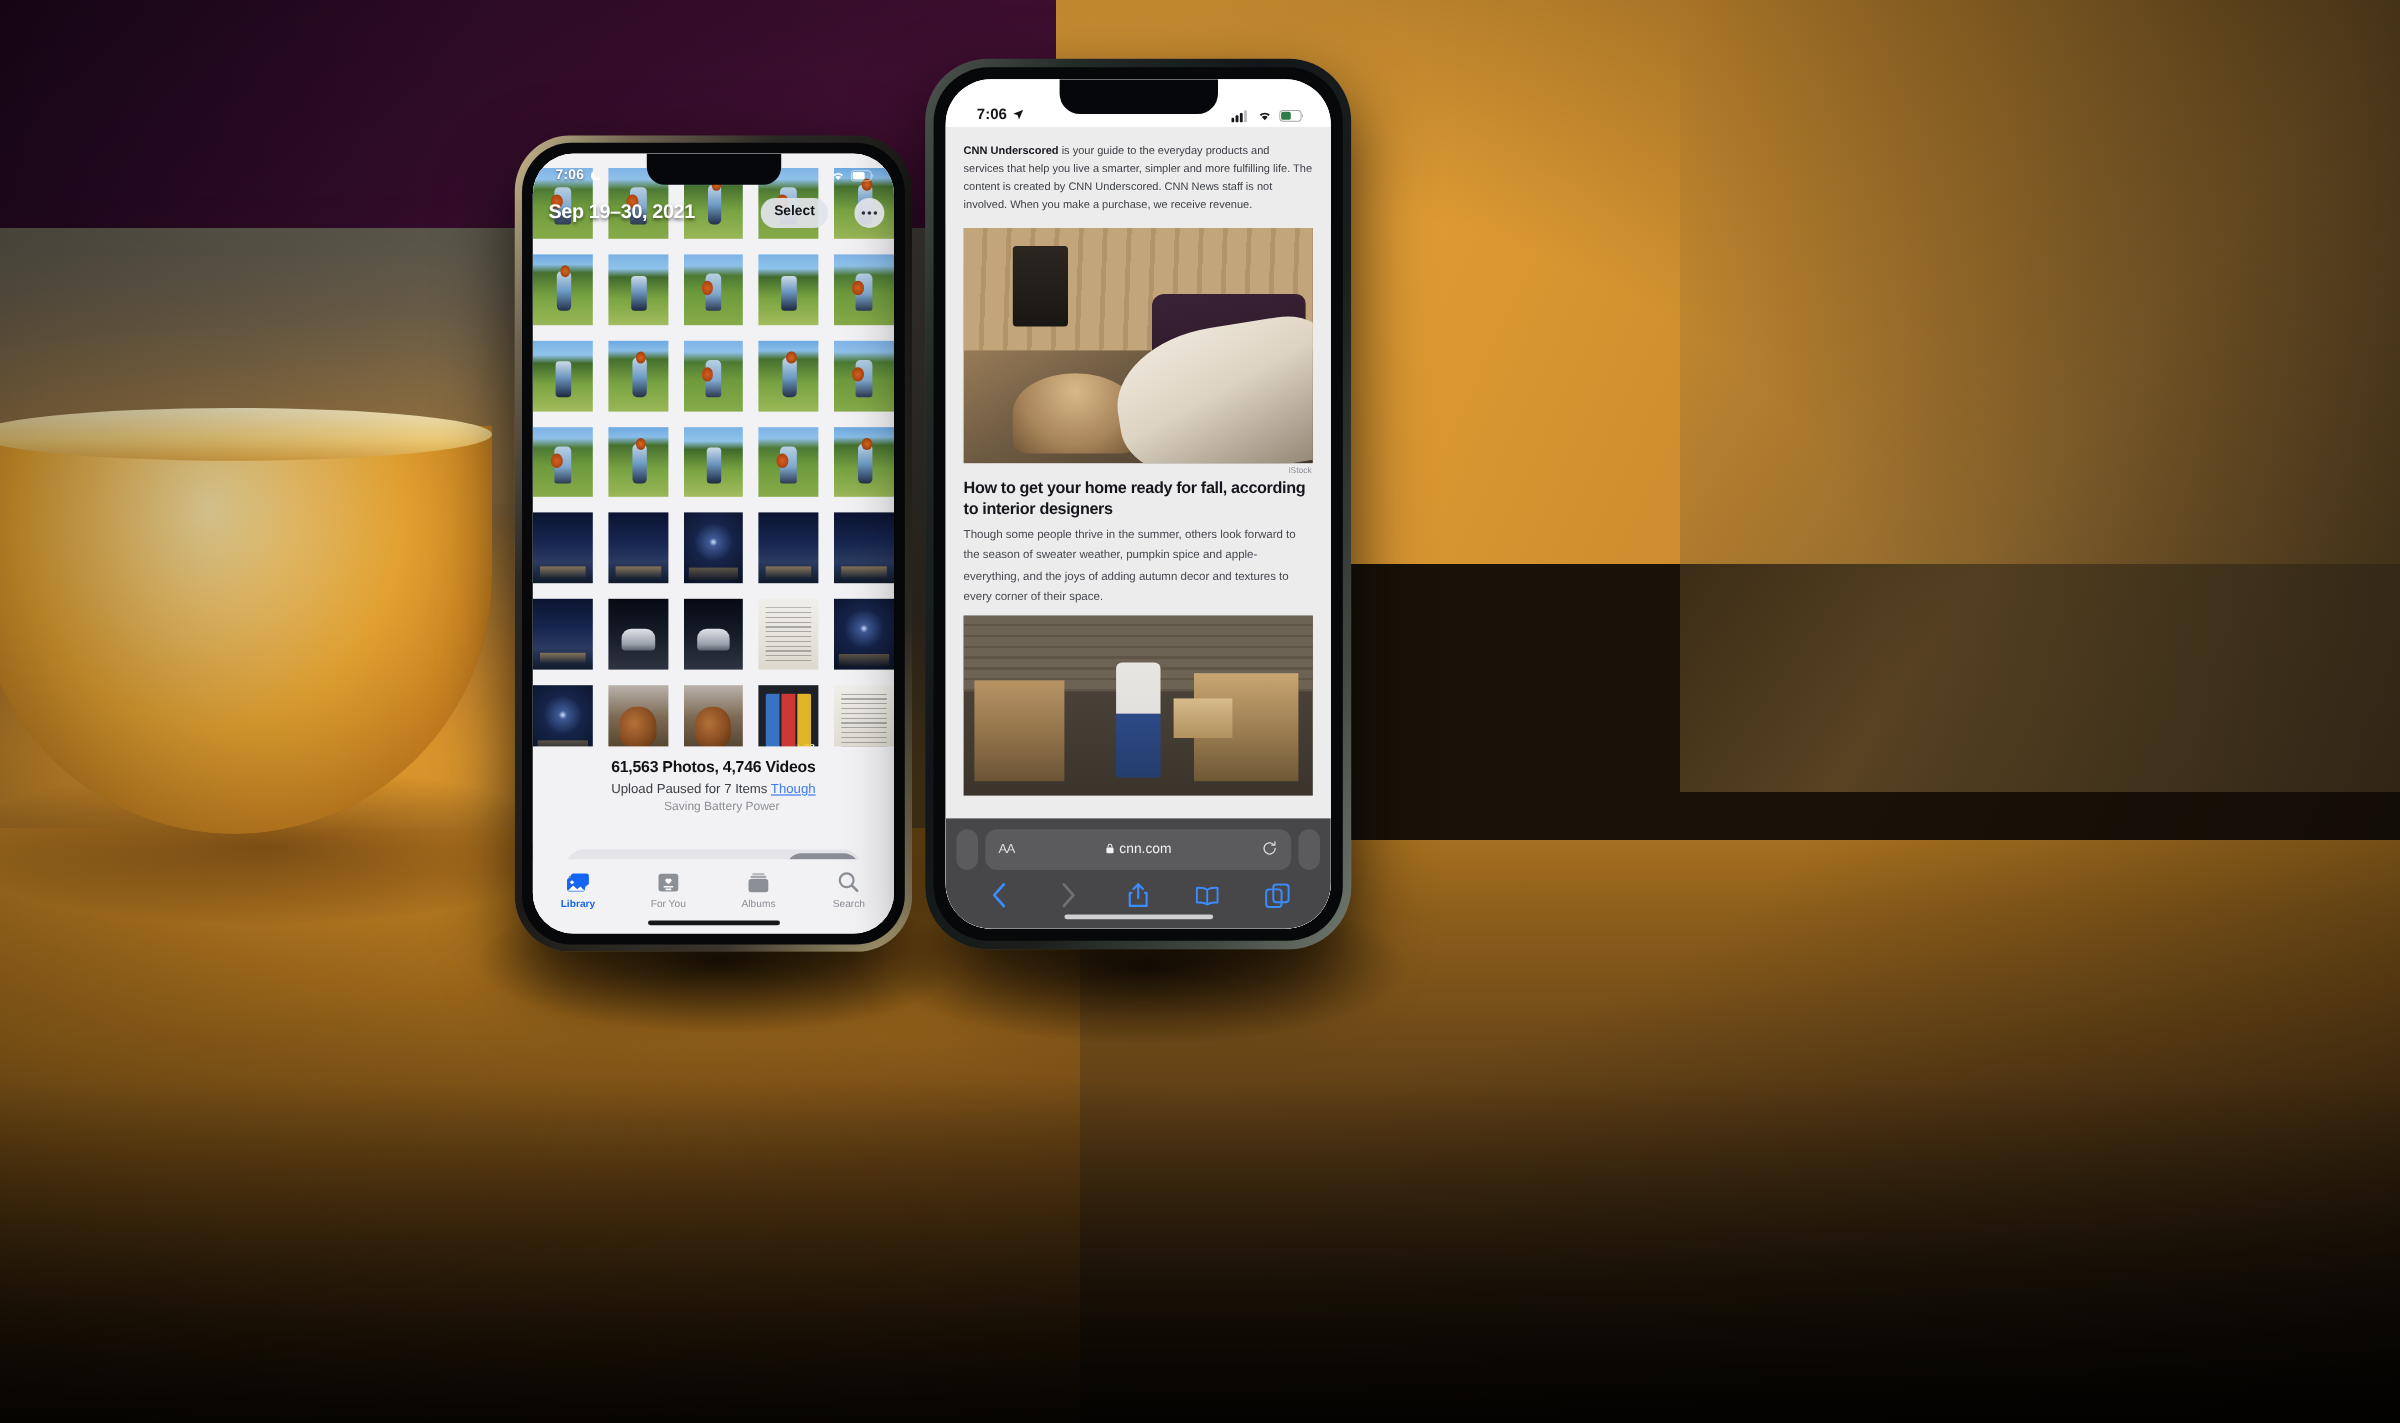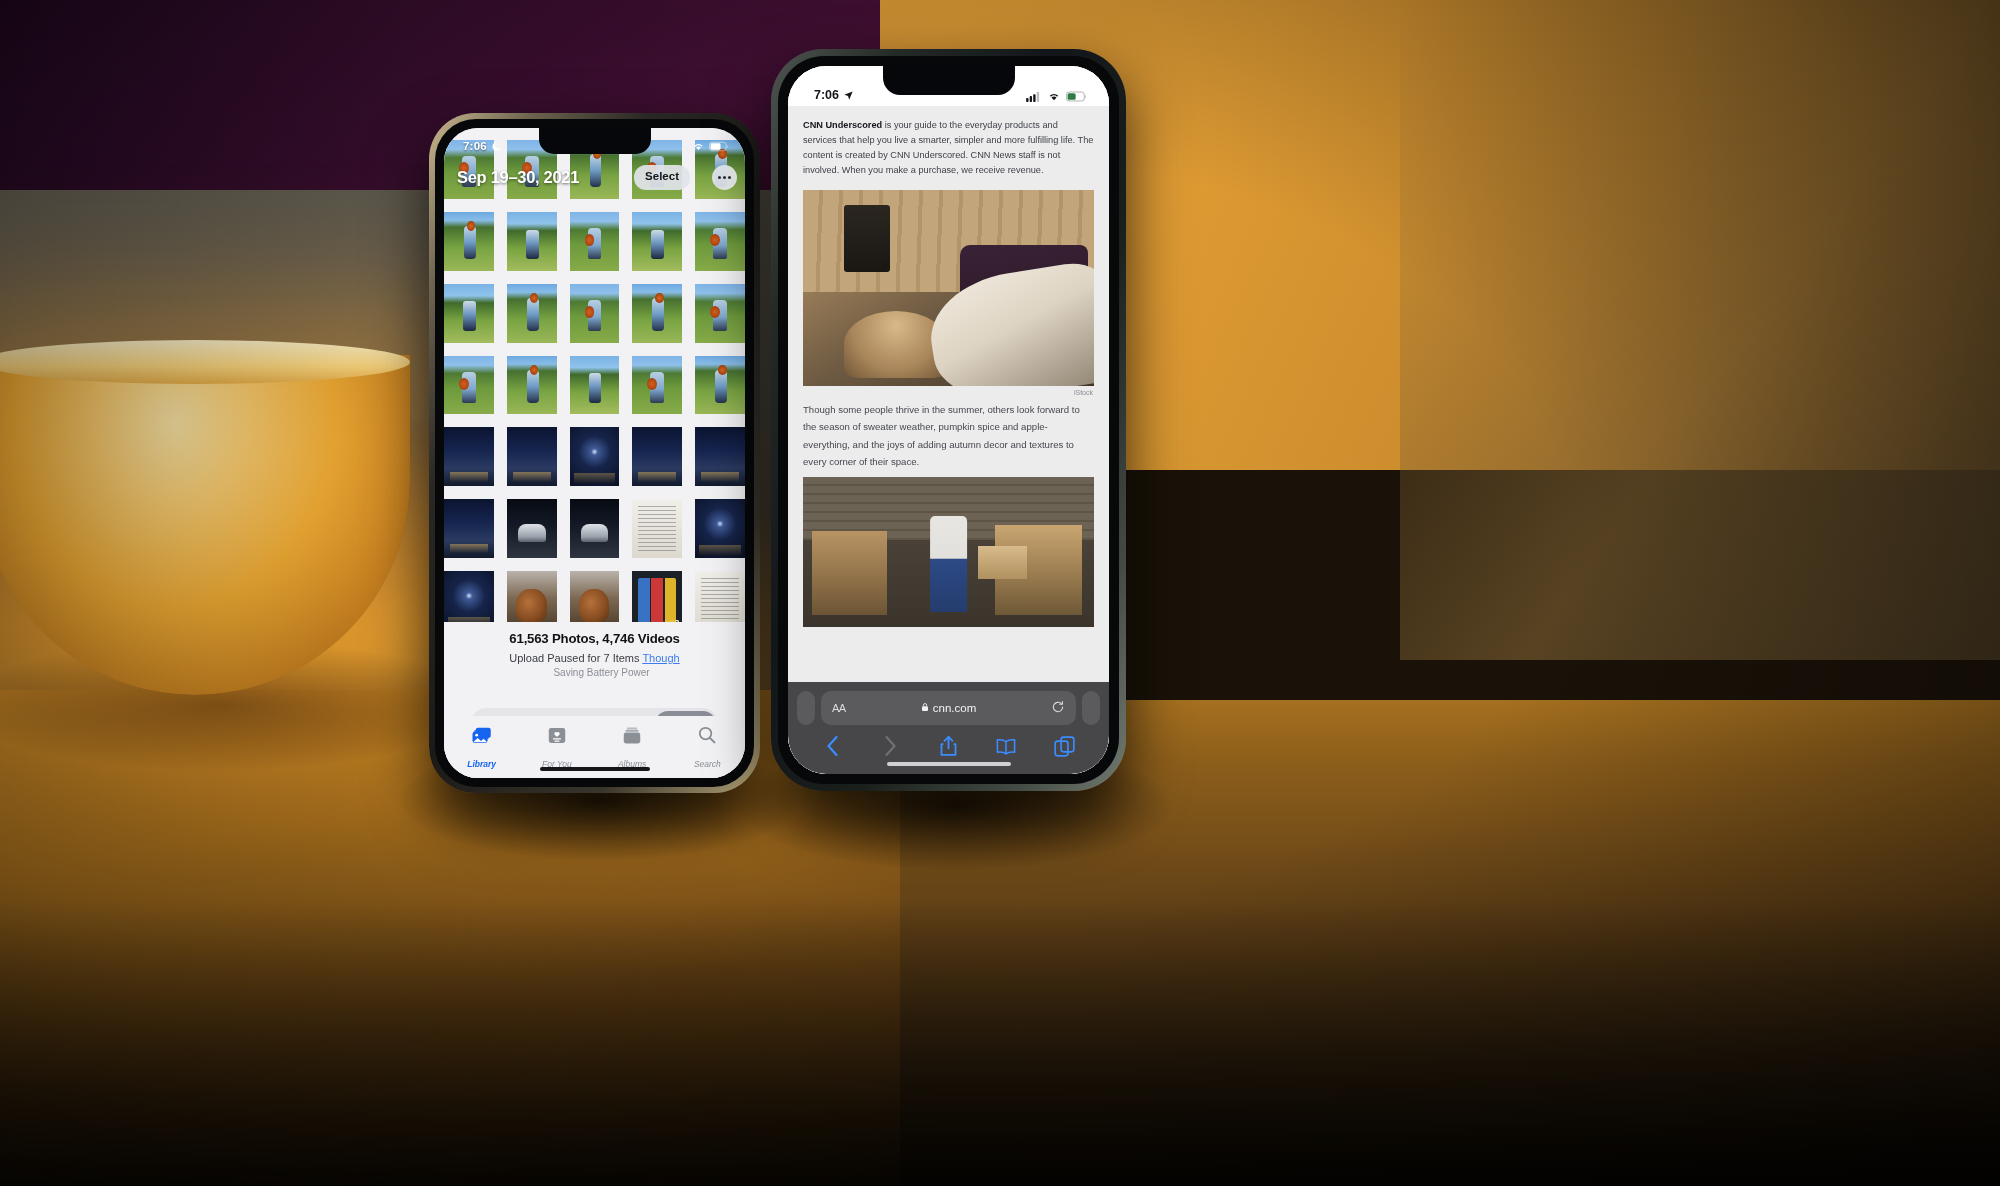--- a/index.html
+++ b/index.html
@@ -247,21 +247,21 @@
     line-height:26px; border-radius:14px; letter-spacing:-0.2px;
   }
   .ph-seg .sg.active { background:#8a8d95; color:#fff; font-weight:600; }
 
   .ph-tabbar {
     position:absolute; left:0; right:0; bottom:0; height:62px;
     background:#f2f2f5; display:flex; align-items:flex-start; padding-top:9px;
   }
   .ph-tab { flex:1; text-align:center; }
   .ph-tab .ic { height:20px; display:flex; align-items:center; justify-content:center; }
-  .ph-tab .lb { font-size:8.5px; margin-top:14px; color:#8b8f96;font-style:italic; }
+  .ph-tab .lb { font-size:8.5px; margin-top:3px; color:#8b8f96; }
   .ph-tab.active .lb { color:#1565f0; font-weight:600; }
   .ph-home {
     position:absolute; bottom:7px; left:50%; transform:translateX(-50%);
     width:110px; height:4px; border-radius:3px; background:#15161a;
   }
 
   
   #phone-right { left:771px; top:49px; width:355px; height:742px; }
   #phone-right .phone-body {
     border-radius:52px;
@@ -606,20 +606,21 @@
             <b>CNN Underscored</b><span> is your guide to the everyday products and services that help you live a smarter, simpler and more fulfilling life. The content is created by CNN Underscored. CNN News staff is not involved. When you make a purchase, we receive revenue.</span>
           </div>
 
           <div class="cnn-photo1">
             <div class="cnn-sofa"></div>
             <div class="cnn-lantern"></div>
             <div class="cnn-table"></div>
           </div>
           <div class="cnn-credit">iStock</div>
 
+          <div class="cnn-headline">How to get your home ready for fall, according to interior designers</div>
           <div class="cnn-text">Though some people thrive in the summer, others look forward to the season of sweater weather, pumpkin spice and apple-everything, and the joys of adding autumn decor and textures to every corner of their space.</div>
 
           <div class="cnn-photo2">
             <div class="cnn-garage-wall"></div>
             <div class="cnn-boxes-l"></div>
             <div class="cnn-boxes-r"></div>
             <div class="cnn-person"></div>
             <div class="cnn-box-carry"></div>
           </div>
         </div>

